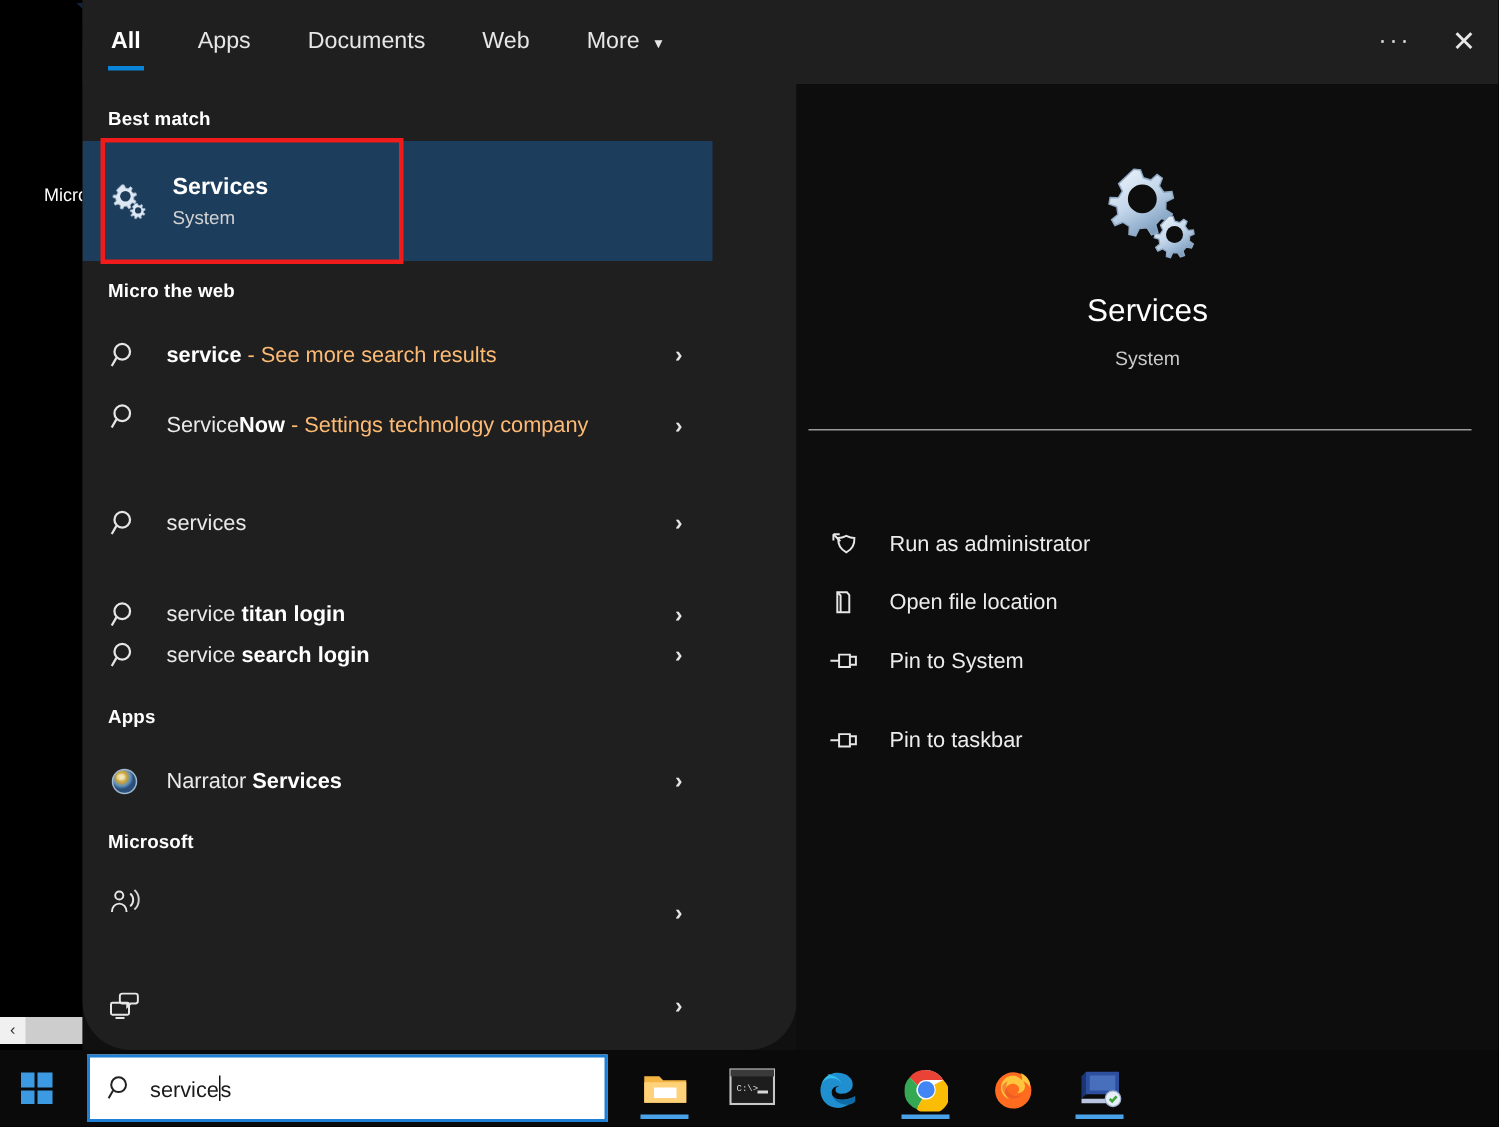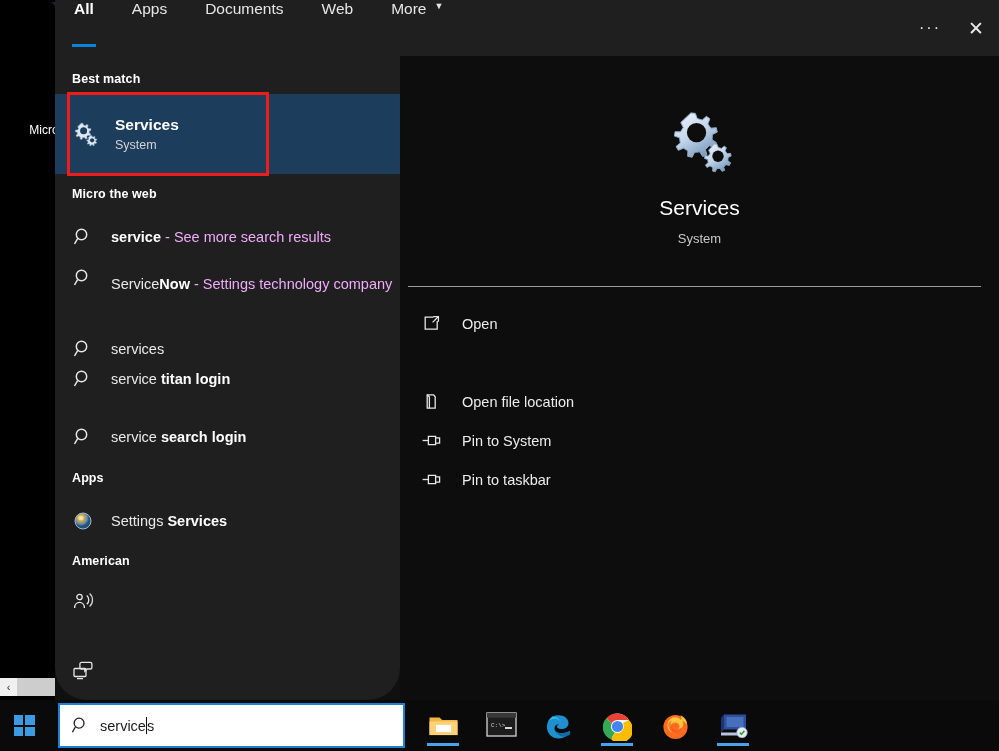--- a/index.html
+++ b/index.html
@@ -30,28 +30,28 @@
   
   .desk-scroll { position: absolute; left: 0; bottom: 55px; width: 55px; height: 18px;
                  background: #f0f0f0; display: flex; align-items: center; }
   .desk-scroll .arrow { width: 17px; height: 18px; display: flex; align-items: center;
                  justify-content: center; color: #303030; font-size: 11px; background: #f0f0f0; }
   .desk-scroll .thumb { flex: 1; height: 18px; background: #cdcdcd; }
 
   
   .flyout { position: absolute; left: 55px; top: 0; width: 944px; height: 700px;
             background: #101010; display: flex; }
-  .left-pane { width: 345px; height: 700px; background: #1f1f1f; position: relative;
+  .left-pane { width: 476px; height: 700px; background: #1f1f1f; position: relative;
                overflow: hidden; border-radius: 32px; }
   .right-pane { flex: 1; height: 700px; background: #0d0d0d; position: relative; }
 
   
   .tabs { position: absolute; left: 0; top: 0; width: 944px; height: 56px;
           background: #1f1f1f; display: flex; align-items: center; padding-left: 17px; z-index: 5; }
-  .tab { position: relative; height: 56px; display: flex; 
+  .tab { position: relative; height: 56px; display: flex; align-items: center;
          color: #e6e6e6; font-size: 15.5px; padding: 0 2px; margin-right: 34px;
          cursor: default; white-space: nowrap; }
   .tab.active { font-weight: bold; color: #fff; }
   .tab.active:after { content: ""; position: absolute; left: 0; bottom: 9px;
          width: 100%; height: 3px; background: #0a84d8; }
   .tab .caret { display: inline-block; margin-left: 8px; font-size: 9px; transform: translateY(1px); }
   .hdr-right { position: absolute; right: 0; top: 0; height: 56px; display: flex;
          align-items: center; }
   .hdr-btn { width: 46px; height: 46px; display: flex; align-items: center;
          justify-content: center; color: #e8e8e8; cursor: default; }
@@ -65,21 +65,21 @@
   
   .row { position: absolute; left: 0; width: 420px; display: flex; align-items: center;
          cursor: default; }
   .row .ico { width: 56px; flex: 0 0 56px; display: flex; align-items: center;
          justify-content: center; }
   .row .txt { flex: 1; color: #e9e9e9; font-size: 14.5px; line-height: 21px;
          padding-right: 30px; }
   .row .chev { position: absolute; right: 20px; top: 50%; transform: translateY(-50%);
          color: #e4e4e4; font-size: 15px; font-weight: bold; }
   .row .txt b { font-weight: bold; color: #fff; }
-  .row .txt .thin { font-weight: normal; color: #f0abfc; }
+  .row .txt .thin { font-weight: normal; color: #fdba74; }
 
   
   .best { position: absolute; left: 0; top: 94px; width: 420px; height: 80px;
           background: #1d3d5c; display: flex; align-items: center; }
   .best .ico { width: 60px; flex: 0 0 60px; display: flex; align-items: center;
           justify-content: center; }
   .best .title { color: #fff; font-size: 15.5px; font-weight: bold; line-height: 20px; }
   .best .sub { color: #d2d2d2; font-size: 12.5px; line-height: 18px; margin-top: 1px; }
 
   
@@ -197,21 +197,21 @@
         <div class="ico">
           <svg width="20" height="20" viewBox="0 0 20 20" fill="none" stroke="#e6e6e6" stroke-width="1.5">
             <circle cx="8.5" cy="7.5" r="5.2"></circle>
               <line x1="4.6" y1="11.6" x2="1.5" y2="17"></line>
           </svg>
         </div>
         <div class="txt">services</div>
         <div class="chev">›</div>
       </div>
 
-      <div class="row" style="top:360px;height:38px">
+      <div class="row" style="top:391px;height:38px">
         <div class="ico">
           <svg width="20" height="20" viewBox="0 0 20 20" fill="none" stroke="#e6e6e6" stroke-width="1.5">
             <circle cx="8.5" cy="7.5" r="5.2"></circle>
               <line x1="4.6" y1="11.6" x2="1.5" y2="17"></line>
           </svg>
         </div>
         <div class="txt">
           <span>service </span><b>titan login</b>
         </div>
         <div class="chev">›</div>
@@ -241,26 +241,26 @@
                 <stop offset="45%" stop-color="#caa33c"></stop>
                 <stop offset="75%" stop-color="#5d8fbd"></stop>
                 <stop offset="100%" stop-color="#2a4f78"></stop>
               </radialGradient>
             </defs>
             <circle cx="10" cy="10" r="8" fill="url(#cs)" stroke="#9fb8d0" stroke-width="1"></circle>
             <ellipse cx="7.6" cy="7" rx="3" ry="2.2" fill="#fff" opacity=".35"></ellipse>
           </svg>
         </div>
         <div class="txt">
-          <span>Settings </span><b>Services</b>
-        </div>
-        <div class="chev">›</div>
-      </div>
-
-      <div class="sec-label" style="top:554px">American</div>
+          <span>Narrator </span><b>Services</b>
+        </div>
+        <div class="chev">›</div>
+      </div>
+
+      <div class="sec-label" style="top:554px">Microsoft</div>
 
       <div class="row" style="top:583px;height:52px">
         <div class="ico" style="align-self:flex-start;margin-top:9px">
           <svg width="22" height="20" viewBox="0 0 22 20" fill="none" stroke="#e6e6e6" stroke-width="1.3">
             <circle cx="7.5" cy="5" r="2.7"></circle>
             <path d="M2.6 16c0-3.4 2.2-5.6 4.9-5.6s4.9 2.2 4.9 5.6"></path>
             <path d="M14.8 3.6c1.3 1.1 2 2.7 2 4.3s-.7 3.2-2 4.3"></path>
             <path d="M17.6 1.4c1.9 1.6 2.9 3.9 2.9 6.5s-1 4.9-2.9 6.5" opacity=".9"></path>
           </svg>
         </div>
@@ -296,31 +296,31 @@
           <g fill="url(#g1)" stroke="#8fa9c4" stroke-width=".35">
             <path d="M20.8 16.2l1.1.1.5 1.3 1.3.4 1.1-.9.9.6-.5 1.3.8 1.1 1.4-.1.2 1.1-1.2.6-.1 1.3 1.1.8-.5 1.1-1.4-.3-.9 1 .4 1.3-1.1.4-.8-1.2-1.3.1-.6 1.3-1.1-.3.1-1.4-1.1-.7-1.3.6-.6-1 1.1-.9-.2-1.3-1.3-.4.2-1.1 1.4.1.7-1.1-.6-1.3z"></path>
             <circle cx="22.3" cy="21.2" r="2.3" fill="#0d0d0d" stroke="none"></circle>
           </g>
         </svg>
       </div>
       <div class="prev-title">Services</div>
       <div class="prev-sub">System</div>
       <div class="prev-div"></div>
 
-      <div class="act" style="top:304px">
+
+      <div class="act" style="top:343px">
         <div class="ico">
           <svg width="19" height="19" viewBox="0 0 19 19" fill="none" stroke="#e6e6e6" stroke-width="1.3">
-            <path d="M11.5 3.2H3.2v12h12V7"></path>
-              <path d="M11.2 2.6h5.2v5.2"></path>
-              <line x1="10.6" y1="8.4" x2="16.2" y2="2.8"></line>
-          </svg>
-        </div>
-        <div class="lbl">Open</div>
-      </div>
-
+            <path d="M2.6 3.2h4.2M2.6 3.2v4.2"></path>
+            <path d="M2.6 3.2l4.6 4.6"></path>
+            <path d="M11.2 4.2c2.1 1 4 1.4 5.4 1.4.2 3.9-1.3 7.6-5.4 9.6-4.1-2-5.6-5.7-5.4-9.6 1.4 0 3.3-.4 5.4-1.4z"></path>
+          </svg>
+        </div>
+        <div class="lbl">Run as administrator</div>
+      </div>
 
       <div class="act" style="top:382px">
         <div class="ico">
           <svg width="19" height="19" viewBox="0 0 19 19" fill="none" stroke="#e6e6e6" stroke-width="1.3">
             <path d="M5.2 2.8h6.4l1.6 2v11.4H5.2z"></path>
             <path d="M5.2 2.8l2.2 2.2v11.2"></path>
           </svg>
         </div>
         <div class="lbl">Open file location</div>
       </div>
@@ -329,21 +329,21 @@
         <div class="ico">
           <svg width="21" height="19" viewBox="0 0 21 19" fill="none" stroke="#e6e6e6" stroke-width="1.3">
             <line x1="1.6" y1="9.5" x2="7.4" y2="9.5"></line>
             <path d="M7.4 5.4h7.2v8.2H7.4z"></path>
             <path d="M14.6 6.8h4v5.4h-4"></path>
           </svg>
         </div>
         <div class="lbl">Pin to System</div>
       </div>
 
-      <div class="act" style="top:460px">
+      <div class="act" style="top:474px">
         <div class="ico">
           <svg width="21" height="19" viewBox="0 0 21 19" fill="none" stroke="#e6e6e6" stroke-width="1.3">
             <line x1="1.6" y1="9.5" x2="7.4" y2="9.5"></line>
             <path d="M7.4 5.4h7.2v8.2H7.4z"></path>
             <path d="M14.6 6.8h4v5.4h-4"></path>
           </svg>
         </div>
         <div class="lbl">Pin to taskbar</div>
       </div>
     </div>

